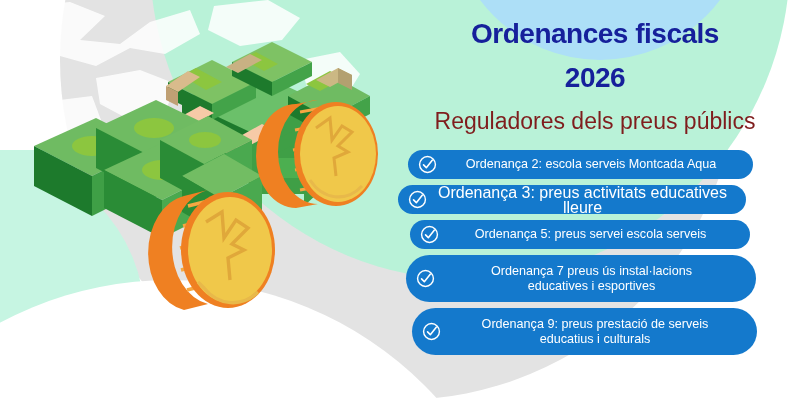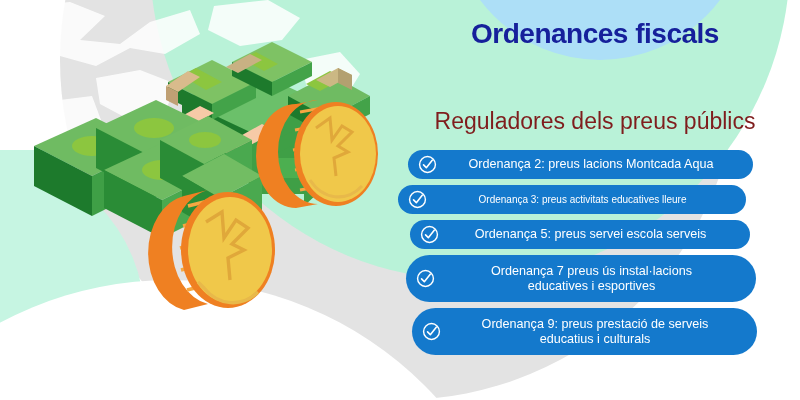--- a/index.html
+++ b/index.html
@@ -71,21 +71,21 @@
   .pill.one-line{height:29px;}
   .pill.two-line{height:47px;}
 
   
   .pill-1{width:345px;margin-left:18px;}
   .pill-2{width:348px;margin-left:8px;}
   .pill-3{width:340px;margin-left:20px;}
   .pill-4{width:350px;margin-left:16px;justify-content:flex-end;}
   .pill-5{width:345px;margin-left:22px;}
 
-  .pill-2 .ptext{font-size:10px;}
+  .pill-2 .ptext{font-size:16px;}
   .pill-4 .ptext,.pill-5 .ptext{font-size:12.6px;}
 </style>
 </head>
 <body>
 
 <div class="poster">
 
   <div class="bg-layer">
     <svg class="bg-svg" viewBox="0 0 800 400" xmlns="http://www.w3.org/2000/svg">
       <rect x="0" y="0" width="800" height="400" fill="#ffffff"></rect>
@@ -230,32 +230,33 @@
         <path d="M206,222 L222,212 L224,238 L236,220 L248,228 L232,244 L244,250 L228,258 L230,280" stroke="#e0a83a" stroke-width="3.4" fill="none"></path>
         <path d="M198,282 L204,288 A40,48 0 0 0 258,292" stroke="#e8b94a" stroke-width="3.4" fill="none"></path>
       </g>
     </svg>
   </div>
 
   <div class="content">
 
     <div class="title">
       <span>Ordenances fiscals</span>
+      <span class="line2">2026</span>
     </div>
 
     <div class="subtitle">Reguladores dels preus públics</div>
 
     <div class="pill-list">
 
       <div class="pill one-line pill-1">
         <svg class="check" viewBox="0 0 24 24">
           <circle cx="12" cy="12" r="10" fill="none" stroke="#ffffff" stroke-width="1.8"></circle>
           <path d="M7 12.5 L10.5 16 L18 6.5" fill="none" stroke="#ffffff" stroke-width="2" stroke-linecap="round" stroke-linejoin="round"></path>
         </svg>
-        <span class="ptext">Ordenança 2: preus lacions Montcada Aqua</span>
+        <span class="ptext">Ordenança 2: escola serveis Montcada Aqua</span>
       </div>
 
       <div class="pill one-line pill-2">
         <svg class="check" viewBox="0 0 24 24">
           <circle cx="12" cy="12" r="10" fill="none" stroke="#ffffff" stroke-width="1.8"></circle>
           <path d="M7 12.5 L10.5 16 L18 6.5" fill="none" stroke="#ffffff" stroke-width="2" stroke-linecap="round" stroke-linejoin="round"></path>
         </svg>
         <span class="ptext">Ordenança 3: preus activitats educatives lleure</span>
       </div>
 

